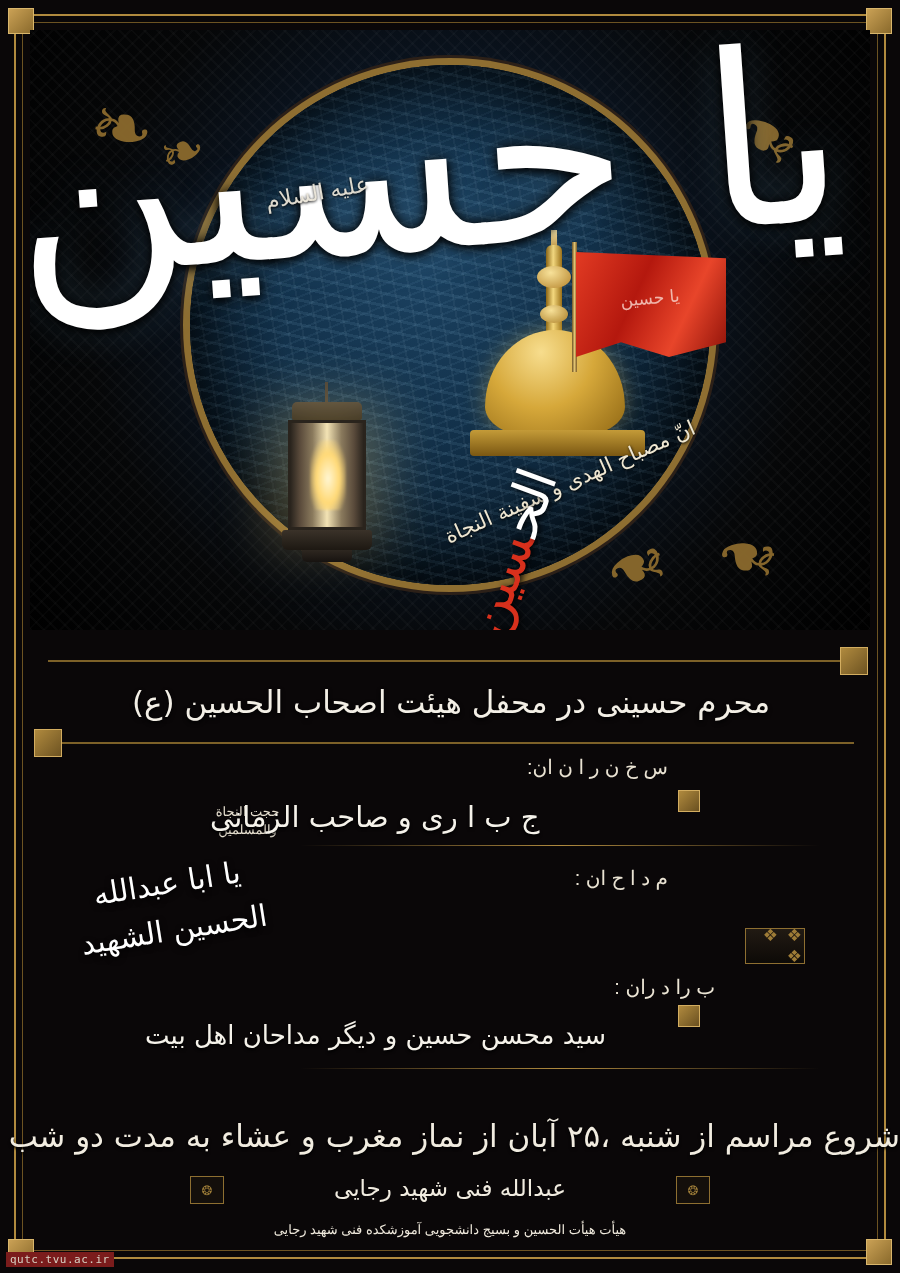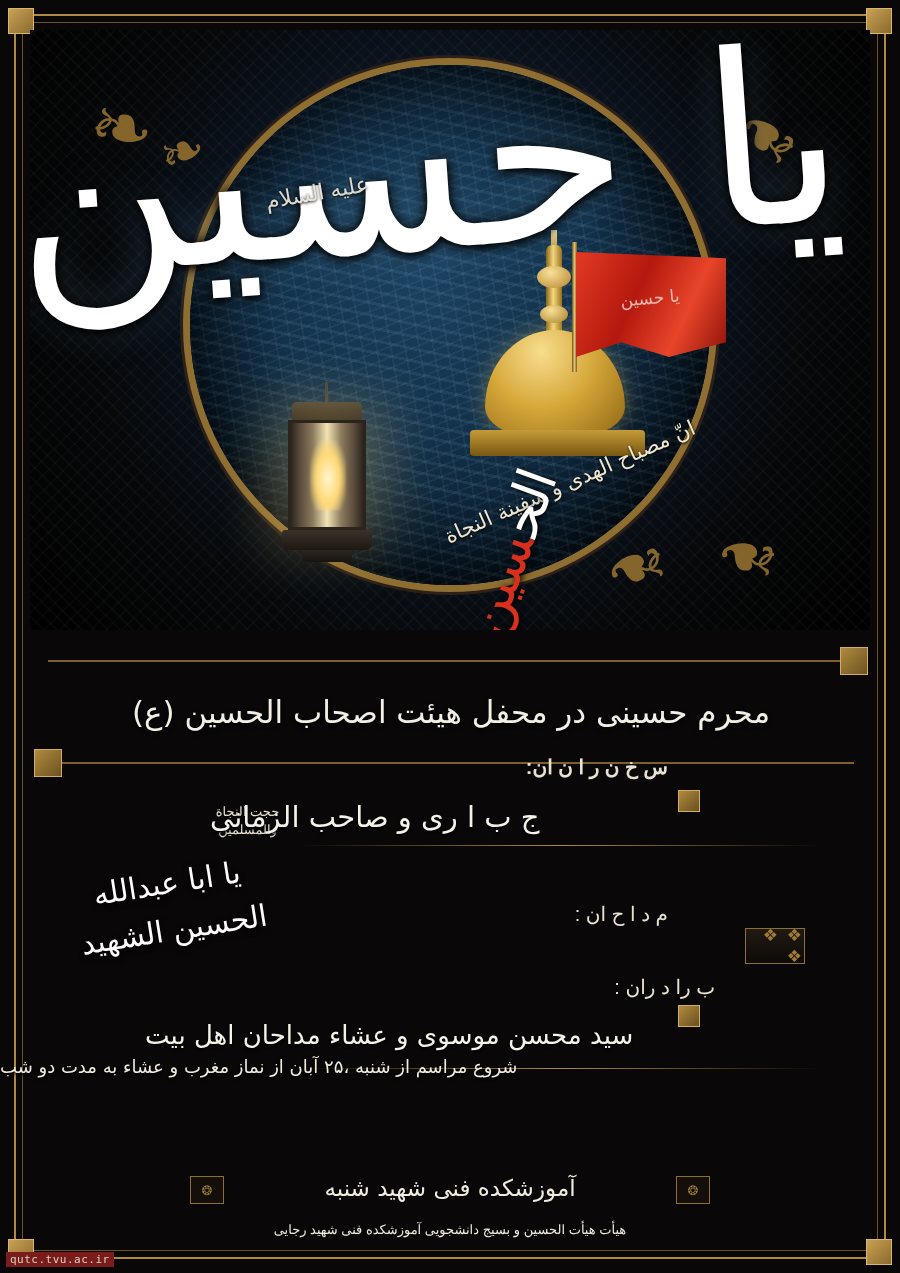--- a/index.html
+++ b/index.html
@@ -268,21 +268,21 @@
   .swirl-tl { left: 60px;  top: 60px;  transform: rotate(10deg); }
   .swirl-tl2{ left: 130px; top: 95px;  font-size: 54px; transform: rotate(-20deg); }
   .swirl-tr { right: 70px; top: 70px;  transform: rotate(-150deg); }
   .swirl-br { right: 90px; bottom: 35px; transform: rotate(185deg); }
   .swirl-bl { left: 575px; bottom: 25px; transform: rotate(160deg); }
 
   
   .title-band {
     position: absolute;
     left: 48px; top: 660px;
-    width: 806px; height: 104px;
+    width: 806px; height: 84px;
     border-top: 2px solid #7d6128;
     border-bottom: 2px solid #7d6128;
     box-sizing: border-box;
     display: flex;
     align-items: center;
     justify-content: flex-start;
     padding: 0 18px;
   }
   .title-band-sq {
     position: absolute;
@@ -304,22 +304,22 @@
   }
 
   
   .label-row {
     position: absolute;
     color: #e9e2d2;
     direction: rtl;
     letter-spacing: 3px;
     font-size: 20px;
   }
-  .speakers-label { right: 232px; top: 755px; font-weight: bold; }
-  .eulogists-label { right: 232px; top: 902px; }
+  .speakers-label { right: 232px; top: 755px; }
+  .eulogists-label { right: 232px; top: 866px; }
 
   .sq-gold {
     position: absolute;
     width: 22px; height: 22px;
     background: linear-gradient(135deg,#b08a3e,#6a5020);
     border: 1px solid #d3ad60;
     box-sizing: border-box;
   }
   .sq-a { right: 200px; top: 790px; }
   .sq-b { right: 200px; top: 1005px; }
@@ -398,25 +398,25 @@
     text-align: center;
     transform: rotate(-9deg);
     font-family: "DejaVu Serif", serif;
     text-shadow: 0 2px 6px rgba(0,0,0,.9);
     pointer-events: none;
   }
 
   
   .footer-line1 {
     position: absolute;
-    left: 0; right: 0; top: 1056px;
+    left: 0; right: 0; top: 1118px;
     color: #f1ece0;
-    font-size: 18px;
-    direction: rtl;
-    text-align: left;
+    font-size: 31px;
+    direction: rtl;
+    text-align: right;
     font-family: "DejaVu Sans", sans-serif;
     text-shadow: 0 2px 3px #000;
   }
   .footer-line2 {
     position: absolute;
     left: 0; right: 0; top: 1175px;
     color: #f1ece0;
     font-size: 23px;
     direction: rtl;
     text-align: center;
@@ -517,25 +517,25 @@
   <div class="label-row speakers-label">س&nbsp;خ&nbsp;ن&nbsp;ر&nbsp;ا&nbsp;ن&nbsp;ان:</div>
   <div class="sq-gold sq-a"></div>
   <div class="speakers-prefix">حجت النجاة والمسلمین</div>
   <div class="speakers-names">ج&nbsp;ب&nbsp;ا&nbsp;ری و صاحب الزمانی</div>
   <div class="hr-gold hr-a"></div>
 
   <div class="label-row eulogists-label">م&nbsp;د&nbsp;ا&nbsp;ح&nbsp;ان :</div>
   <div class="ornament">❖ ❖ ❖</div>
   <div class="brothers-label">ب&nbsp;را&nbsp;د&nbsp;ران :</div>
   <div class="sq-gold sq-b"></div>
-  <div class="brothers-names">سید محسن موسوی و عشاء مداحان اهل بیت</div>
+  <div class="brothers-names">سید محسن حسين و دیگر مداحان اهل بیت</div>
   <div class="hr-gold hr-b"></div>
 
   <div class="calligraphy-left">یا ابا عبدالله الحسین الشهید</div>
 
   <div class="footer-line1">شروع مراسم از شنبه ،۲۵ آبان  از نماز مغرب و عشاء به مدت دو شب</div>
   <div class="foot-orn fo-left">❂</div>
   <div class="foot-orn fo-right">❂</div>
-  <div class="footer-line2">آموزشکده فنی شهید شنبه</div>
+  <div class="footer-line2">عبدالله فنی شهید رجایی</div>
   <div class="footer-line3">هیأت هیأت الحسین و بسیج دانشجویی آموزشکده فنی شهید رجایی</div>
 
   <div class="watermark">qutc.tvu.ac.ir</div>
 </div>
 
 </body></html>

